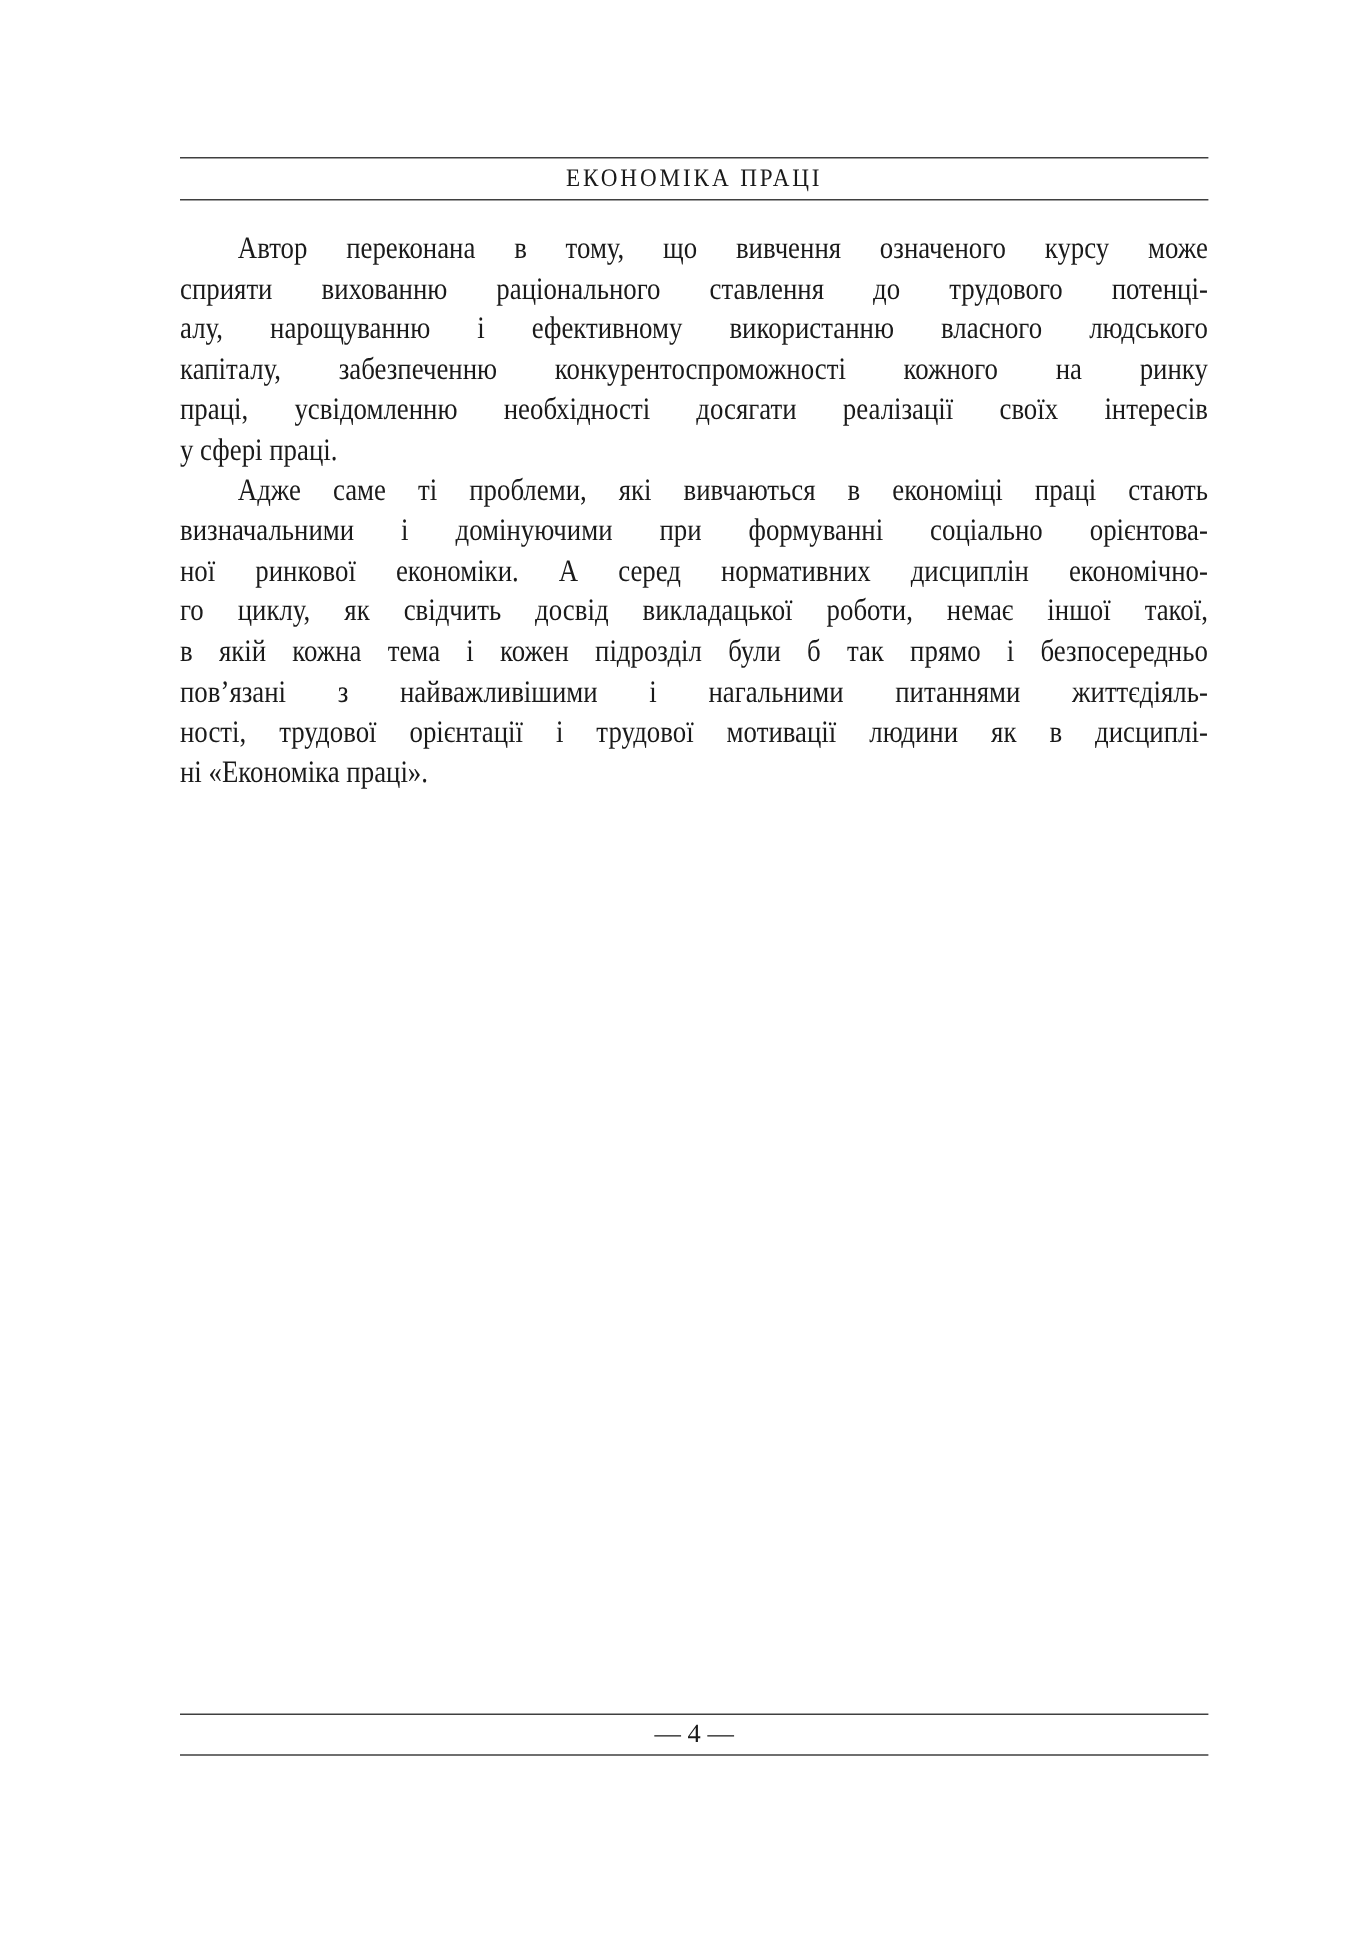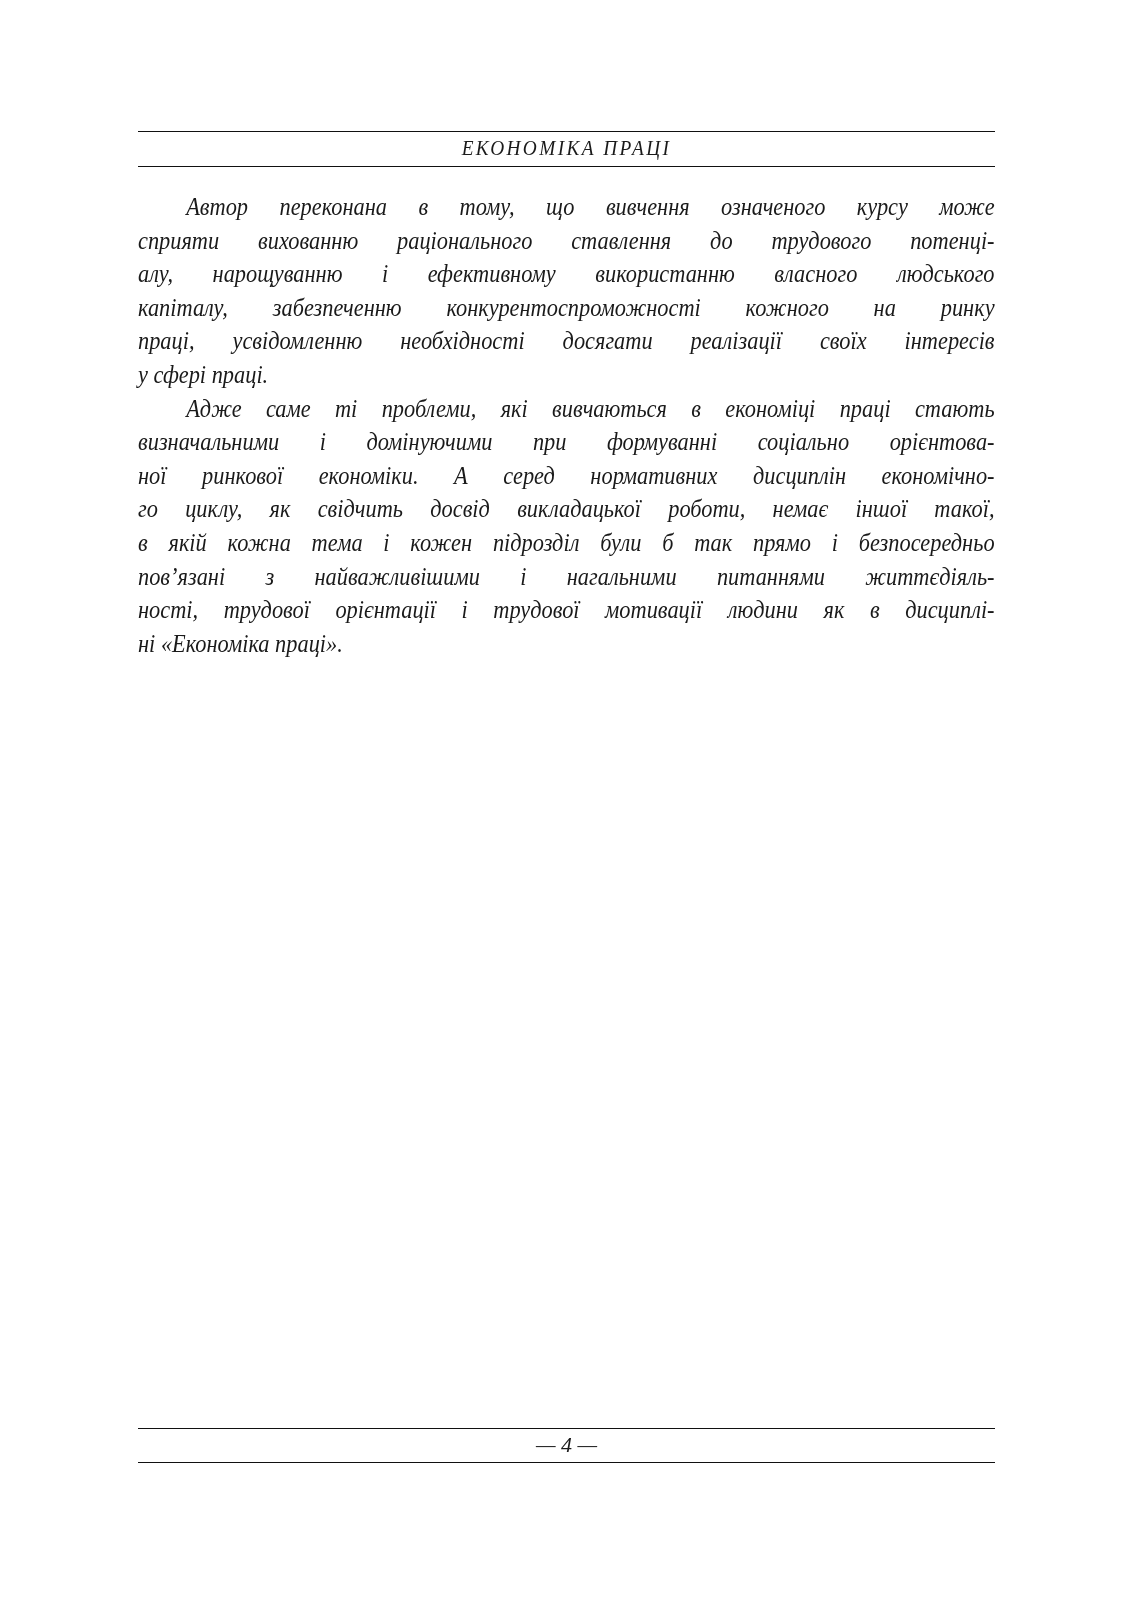--- a/index.html
+++ b/index.html
@@ -10,25 +10,24 @@
     body {
       width: 1142px;
       height: 1615px;
       position: relative;
       overflow: hidden;
       font-family: "Liberation Serif", "DejaVu Serif", serif;
       color: #1a1a1a;
     }
     .page {
       position: absolute;
-      left: 138px;
+      left: 150px;
       width: 857px;
       top: 0;
       height: 1394px;
-      font-style: italic;
     }
     .rule {
       position: absolute;
       left: 0;
       width: 857px;
       height: 0;
       border-top: 1.5px solid #111;
     }
     .running-head {
       position: absolute;

